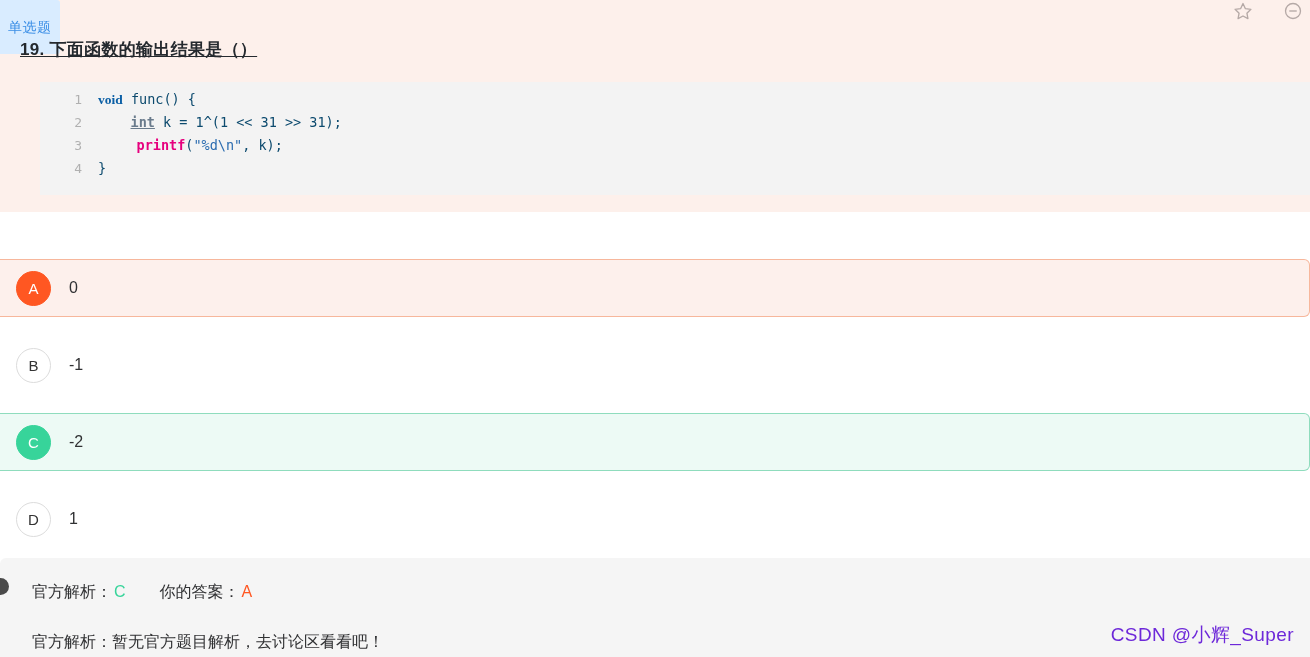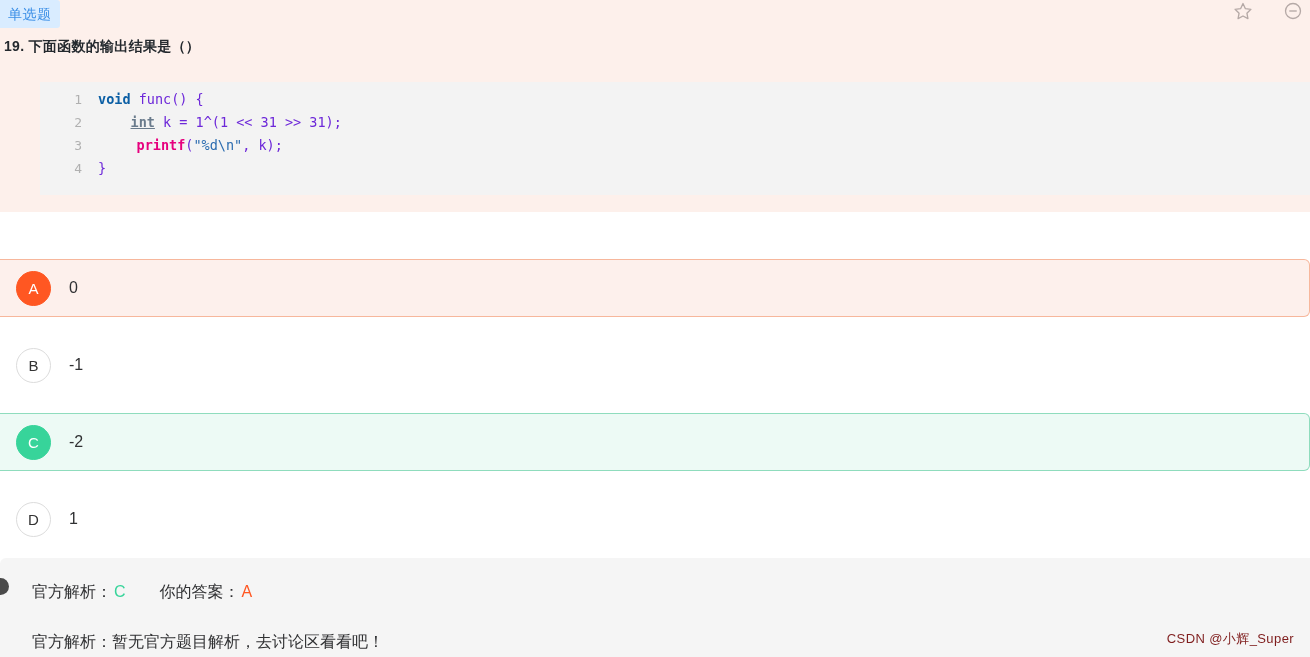--- a/index.html
+++ b/index.html
@@ -27,34 +27,35 @@
   }
 
   .tag {
     position: absolute;
     left: 0px;
     top: 0px;
     background: #d9ecff;
     color: #3a8ee6;
     font-size: 14px;
     line-height: 22px;
-    padding: 3px 8px;
+    padding: 16px 8px;
     border-radius: 0 3px 3px 0;
     letter-spacing: 0.5px;
   }
 
   .title {
     position: absolute;
-    left: 4px;
+    left: 20px;
     top: 38px;
-    font-size: 14px;
+    font-size: 17px;
     font-weight: bold;
     color: #24292e;
     letter-spacing: 0.3px;
     white-space: nowrap;
+    text-decoration: underline;
   }
 
   .top-icons {
     position: absolute;
     right: 6px;
     top: 0px;
     display: flex;
     align-items: center;
     gap: 28px;
   }
@@ -89,22 +90,22 @@
   }
   .ln {
     width: 58px;
     text-align: right;
     color: #b0b0b0;
     padding-right: 16px;
     box-sizing: border-box;
     user-select: none;
     font-size: 13px;
   }
-  .code-text { color: #6d28d9; }
-  .kw-void { color: #0b5fa5; font-weight: bold; }
+  .code-text { color: #0c4a6e; }
+  .kw-void { color: #0b5fa5; font-weight: bold; font-family: Liberation Serif, serif; }
   .kw-int { color: #6a7b8c; font-weight: bold; text-decoration: underline; }
   .fn { color: #e6007e; font-weight: bold; margin-left: 6px; }
   .str { color: #2b6cb0; }
 
   
   .options {
     position: absolute;
     left: 0;
     top: 212px;
     width: 1310px;
@@ -214,22 +215,22 @@
     width: 17px;
     height: 17px;
     background: #4a4a4a;
     border-radius: 50%;
   }
 
   .watermark {
     position: absolute;
     right: 16px;
     bottom: 9px;
-    font-size: 13px;
-    color: #7f1d1d;
+    font-size: 19px;
+    color: #6d28d9;
     letter-spacing: 0.4px;
     white-space: nowrap;
   }
 </style>
 </head>
 <body>
 
 <div class="question-block">
 
   <div class="tag">单选题</div>

